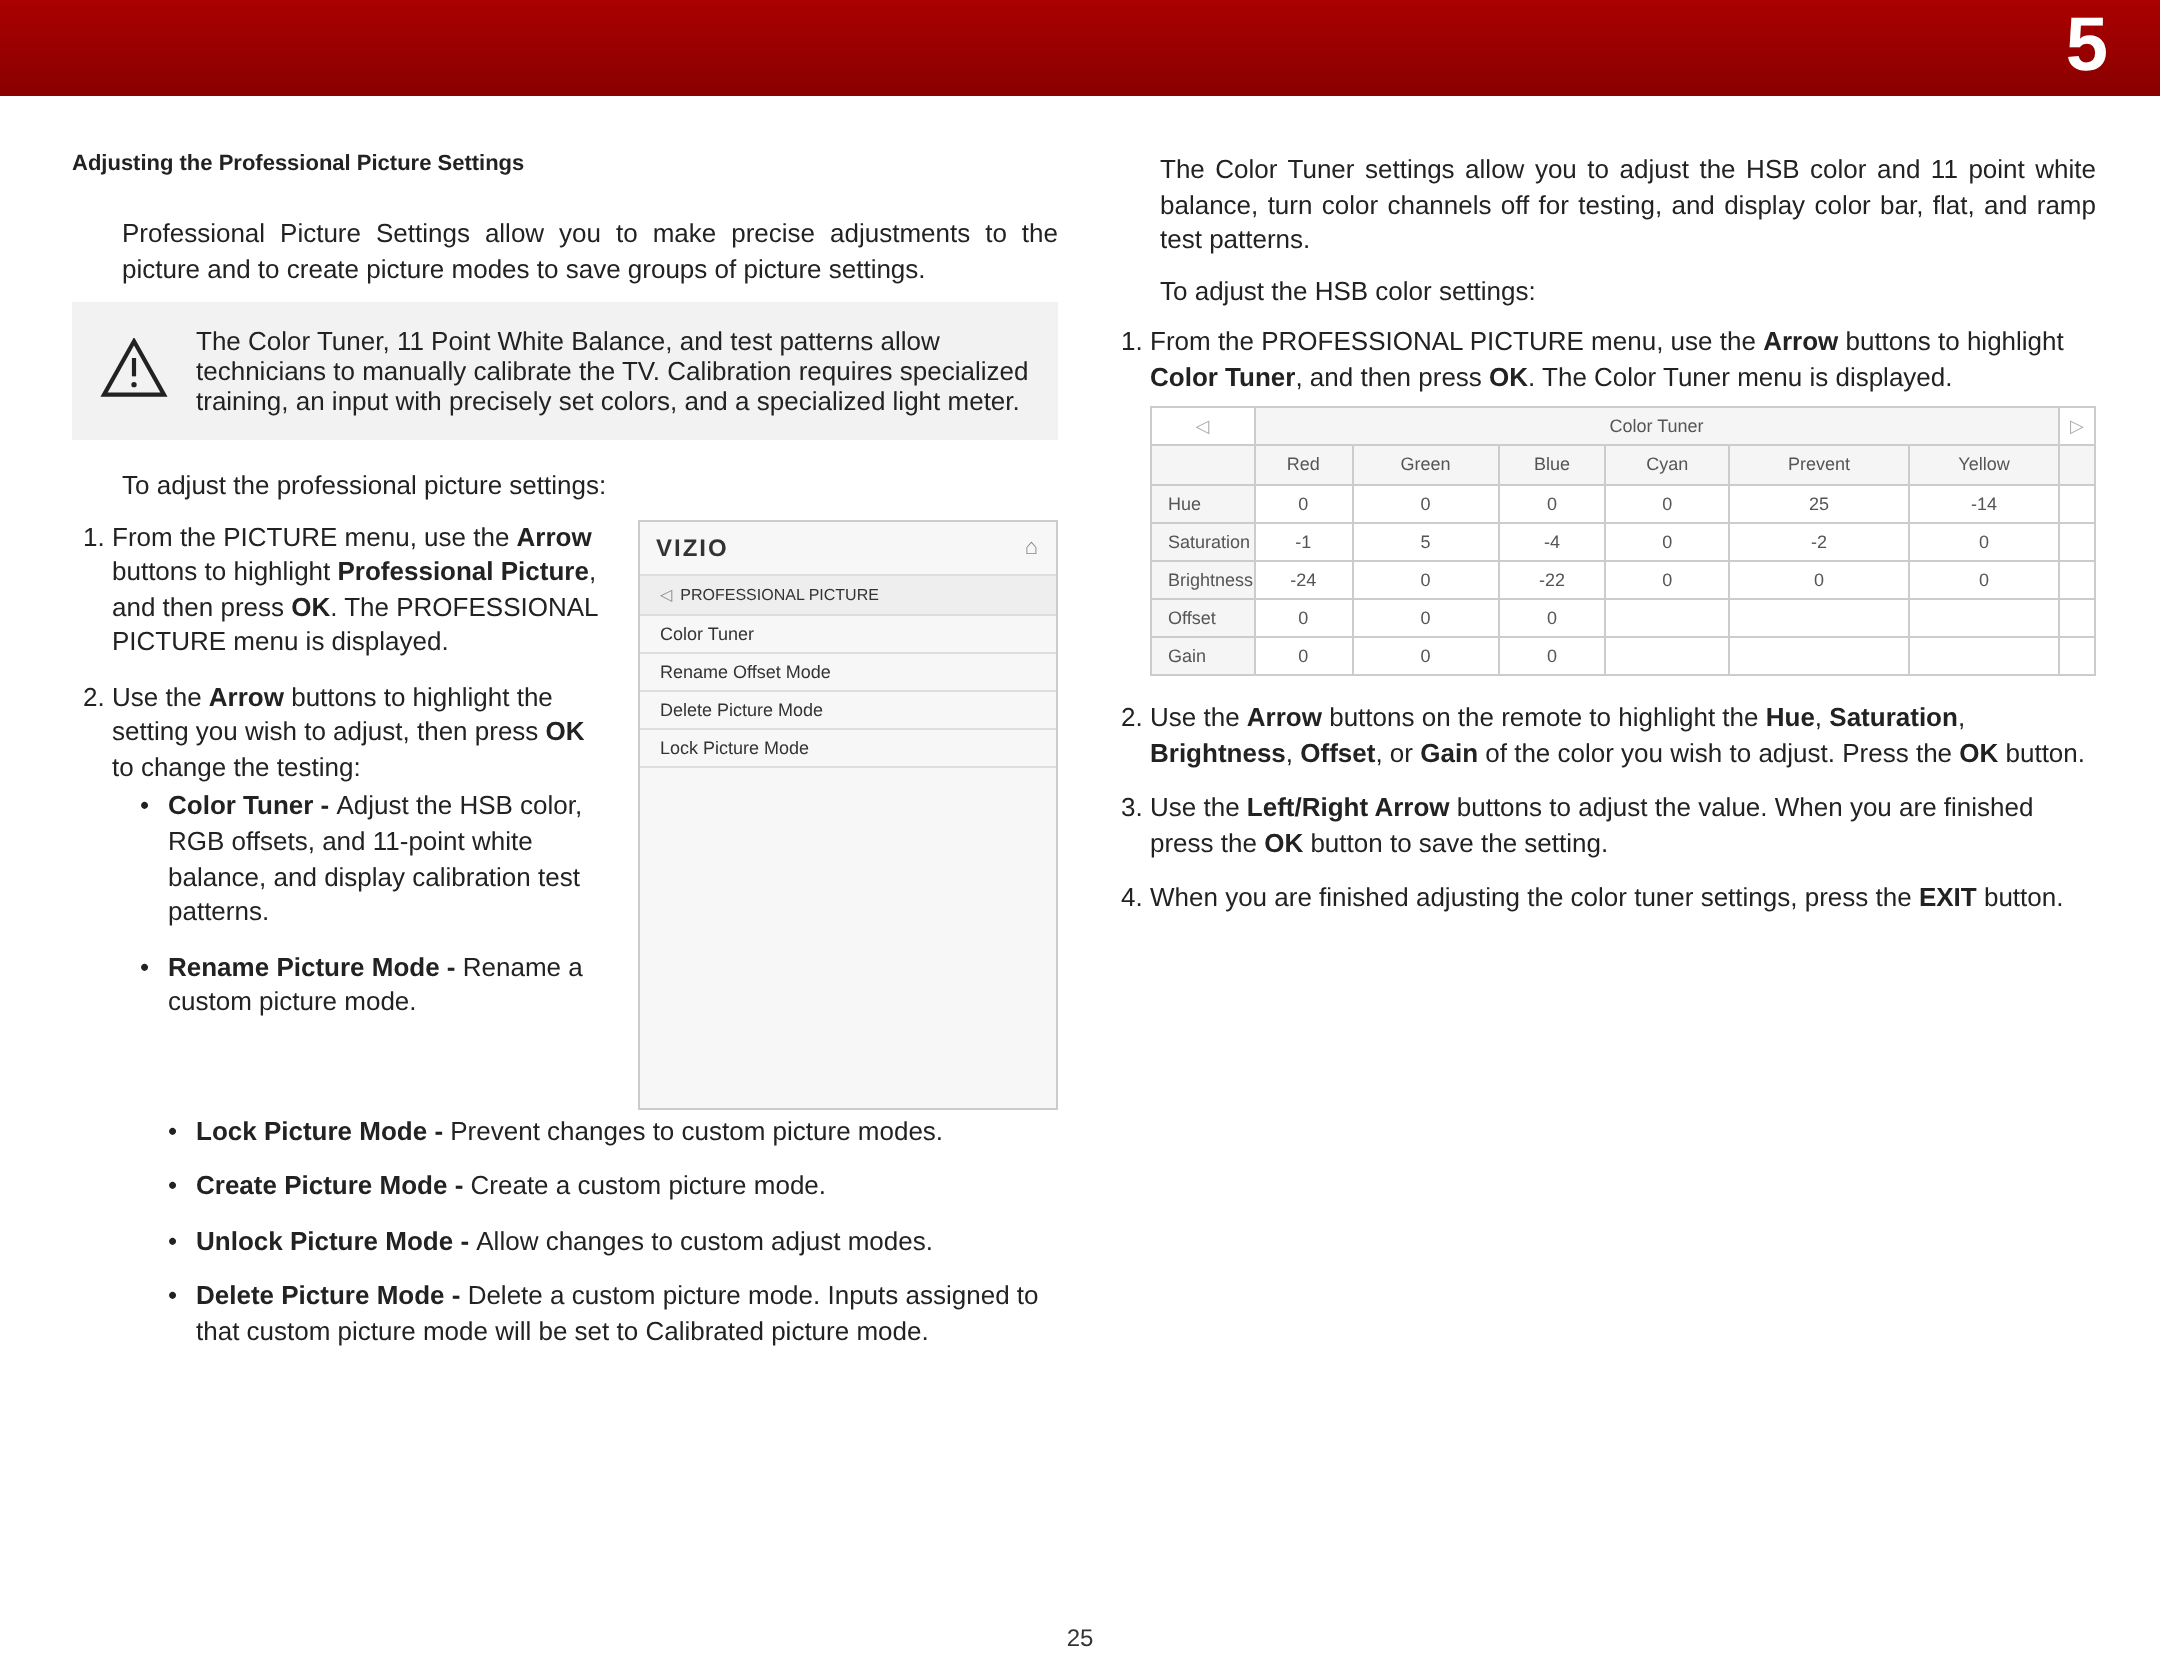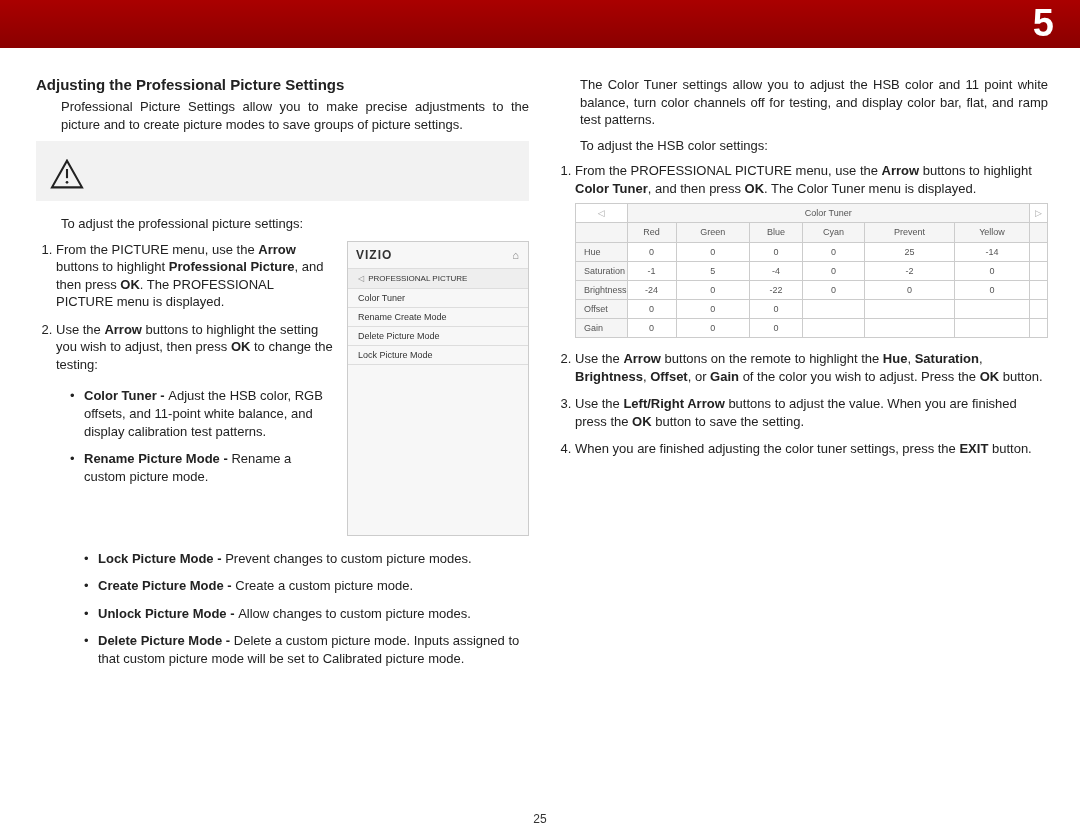--- a/index.html
+++ b/index.html
@@ -1,33 +1,33 @@
 <!DOCTYPE html>
 <html><head>
 <meta charset="utf-8">
 <style>
 * { margin: 0; padding: 0; box-sizing: border-box; }
 body { font-family: Arial, Helvetica, sans-serif; width: 1080px; height: 834px; background: #fff; position: relative; font-size: 13px; color: #222; }
 .topbar { height: 48px; background: linear-gradient(#a00, #8a0000); color: #fff; position: relative; }
 .topbar .chapnum { position: absolute; right: 26px; top: 2px; font-size: 38px; font-weight: bold; }
 .page { display: flex; padding: 28px 32px 0 36px; gap: 26px; }
 .col { flex: 1; }
-.h { font-size: 15px; font-weight: bold; margin-bottom: 5px; }
+.h { font-size: 11px; font-weight: bold; margin-bottom: 20px; }
 p { line-height: 1.35; margin-bottom: 8px; margin-left: 25px; }
 .justify { text-align: justify; }
 .warnbox { background: #f2f2f2; padding: 12px 14px 12px 14px; margin: 8px 0 14px 0; display: flex; gap: 14px; align-items: flex-start; }
 .warntri { width: 34px; height: 30px; flex-shrink: 0; margin-top: 6px; }
 ol.steps { list-style: decimal; padding-left: 20px; }
 ol.steps > li { margin-bottom: 10px; line-height: 1.35; }
-ul.bullets { list-style: none; padding-left: 14px; margin-top: 14px; }
+ul.bullets { list-style: none; padding-left: 14px; margin-top: 2px; }
 ul.bullets > li { margin-bottom: 10px; line-height: 1.35; position: relative; padding-left: 14px; }
 ul.bullets > li::before { content: "•"; position: absolute; left: 0; top: 0; }
 .step1wrap { display: flex; gap: 14px; align-items: flex-start; }
 .step1text { flex: 1; }
-.menuimg { width: 182px; background: #f7f7f7; border: 1px solid #ccc; font-size: 9px; color: #333; }
+.menuimg { width: 210px; background: #f7f7f7; border: 1px solid #ccc; font-size: 9px; color: #333; }
 .menuimg .vizio { padding: 6px 8px; font-weight: bold; letter-spacing: 1px; font-size: 12px; display: flex; justify-content: space-between; align-items: center; border-bottom: 1px solid #ddd; }
 .menuimg .home { font-size: 11px; color: #888; }
 .menuimg .crumb { padding: 5px 10px; background: #eee; border-bottom: 1px solid #ddd; font-size: 8px; position: relative; }
 .menuimg .crumb::before { content: "◁"; margin-right: 4px; color: #888; }
 .menuimg .mitem { padding: 4px 10px; border-bottom: 1px solid #ddd; }
 .menuimg .filler { height: 170px; }
 .ctable { width: 100%; border-collapse: collapse; font-size: 9px; margin: 6px 0 12px 0; }
 .ctable td, .ctable th { border: 1px solid #ccc; padding: 3px 0; text-align: center; font-weight: normal; color: #555; }
 .ctable .titlecell { background: #f5f5f5; }
 .ctable .rowlabel { text-align: left; padding-left: 8px; background: #f5f5f5; }
@@ -47,20 +47,21 @@
   <div class="col">
     <div class="h">Adjusting the Professional Picture Settings</div>
     <p class="justify">Professional Picture Settings allow you to make precise adjustments to the picture and to create picture modes to save groups of picture settings.</p>
 
     <div class="warnbox">
       <svg class="warntri" viewBox="0 0 40 36">
           <polygon points="20,2 38,34 2,34" fill="none" stroke="#222" stroke-width="2.5"></polygon>
           <line x1="20" y1="12" x2="20" y2="23" stroke="#222" stroke-width="2.5"></line>
           <circle cx="20" cy="28" r="1.6" fill="#222"></circle>
         </svg>
+      <div>The Color Tuner, 11 Point White Balance, and test patterns allow technicians to manually calibrate the TV. Calibration requires specialized training, an input with precisely set colors, and a specialized light meter.</div>
     </div>
 
     <p>To adjust the professional picture settings:</p>
 
     <div class="step1wrap">
       <div class="step1text">
         <ol class="steps">
           <li><span>From the PICTURE menu, use the </span><b>Arrow</b><span> buttons to highlight </span><b>Professional Picture</b><span>, and then press </span><b>OK</b><span>. The PROFESSIONAL PICTURE menu is displayed.</span></li>
           <li><span>Use the </span><b>Arrow</b><span> buttons to highlight the setting you wish to adjust, then press </span><b>OK</b><span> to change the testing:</span>
             <ul class="bullets">
@@ -70,31 +71,31 @@
           </li>
         </ol>
       </div>
       <div class="menuimg">
         <div class="vizio">
             <span>VIZIO</span>
             <span class="home">⌂</span>
           </div>
         <div class="crumb">PROFESSIONAL PICTURE</div>
         <div class="mitem">Color Tuner</div>
-        <div class="mitem">Rename Create Mode</div>
+        <div class="mitem">Rename Offset Mode</div>
         <div class="mitem">Delete Picture Mode</div>
         <div class="mitem">Lock Picture Mode</div>
         <div class="filler"></div>
       </div>
     </div>
 
     <ul class="bullets" style="padding-left:48px">
       <li><b>Lock Picture Mode - </b><span>Prevent changes to custom picture modes.</span></li>
       <li><b>Create Picture Mode - </b><span>Create a custom picture mode.</span></li>
-      <li><b>Unlock Picture Mode - </b><span>Allow changes to custom picture modes.</span></li>
+      <li><b>Unlock Picture Mode - </b><span>Allow changes to custom adjust modes.</span></li>
       <li><b>Delete Picture Mode - </b><span>Delete a custom picture mode. Inputs assigned to that custom picture mode will be set to Calibrated picture mode.</span></li>
     </ul>
   </div>
 
   <div class="col">
     <p class="justify">The Color Tuner settings allow you to adjust the HSB color and 11 point white balance, turn color channels off for testing, and display color bar, flat, and ramp test patterns.</p>
     <p>To adjust the HSB color settings:</p>
 
     <ol class="steps">
       <li><span>From the PROFESSIONAL PICTURE menu, use the </span><b>Arrow</b><span> buttons to highlight </span><b>Color Tuner</b><span>, and then press </span><b>OK</b><span>. The Color Tuner menu is displayed.</span>

